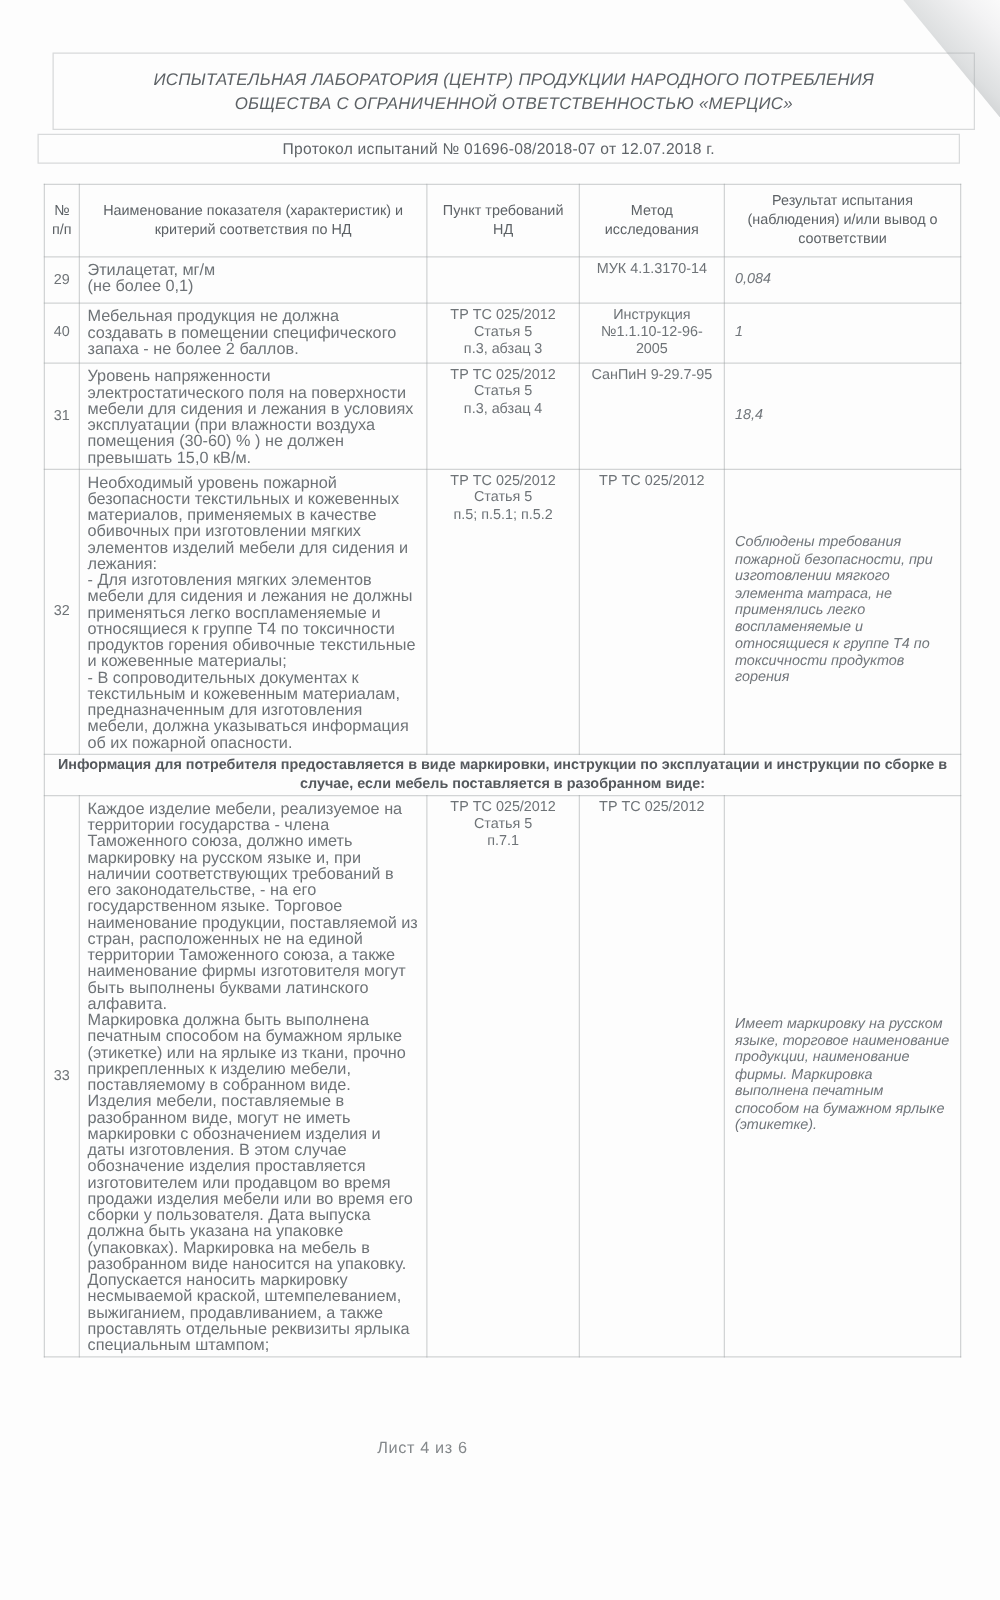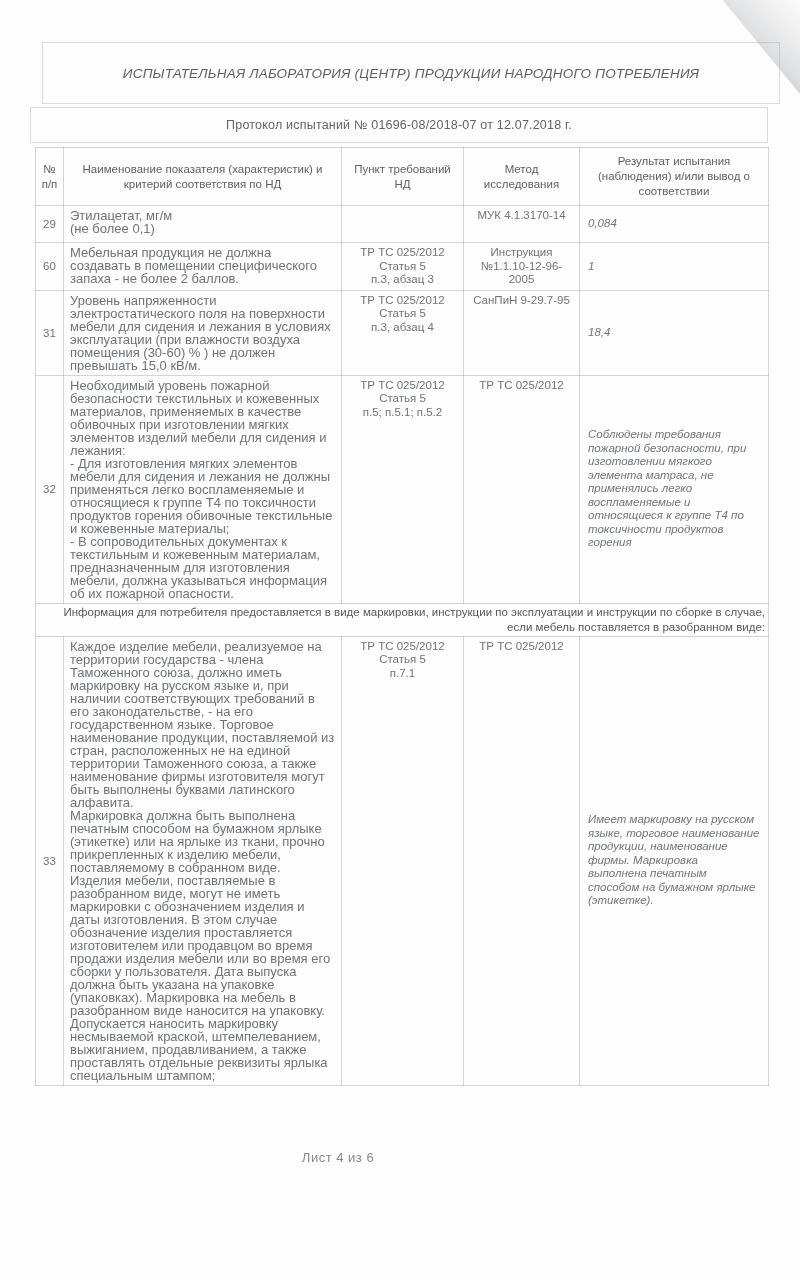--- a/index.html
+++ b/index.html
@@ -13,21 +13,21 @@
     clip-path:polygon(10% 0,100% 0,100% 100%);
     background:linear-gradient(45deg,#8f9497 0%,#b4b8ba 22%,#dddfe0 55%,#f3f3f4 85%,#fafafa 100%);
   }
   .hdr-box1{
     position:absolute;left:30px;top:42px;width:738px;height:62px;box-sizing:border-box;
     border:1px solid rgba(160,165,168,.40);
     display:flex;flex-direction:column;justify-content:center;text-align:center;margin-left:12px;
   }
   .hdr-line{font-style:italic;font-size:13.5px;line-height:19px;color:#5c6165;letter-spacing:.2px;}
   .hdr-box2{
-    position:absolute;left:30px;top:107px;width:738px;height:36px;box-sizing:border-box;
+    position:absolute;left:30px;top:107px;width:738px;height:24px;box-sizing:border-box;
     border:1px solid rgba(160,165,168,.40);
     display:flex;align-items:center;justify-content:center;
   }
   .protocol{font-size:12.5px;color:#5f6468;letter-spacing:.2px;}
 
   table.results{
     position:absolute;left:35px;top:147px;width:733px;
     border-collapse:collapse;table-layout:fixed;
   }
   .results th,.results td{border:1px solid rgba(150,155,158,.42);box-sizing:border-box;}
@@ -37,37 +37,38 @@
     text-align:center;vertical-align:middle;padding:4px 3px;
   }
   td.c-num{font-size:11.5px;color:#6e7377;text-align:center;vertical-align:middle;}
   td.c-name{font-size:13px;line-height:13px;color:#6e7377;text-align:left;vertical-align:top;
     padding:3px 6px;white-space:pre-line;}
   td.c-clause,td.c-method{font-size:11.5px;line-height:13.5px;color:#6e7377;text-align:center;
     vertical-align:top;padding:3px 2px;white-space:pre-line;margin-top:24px;}
   td.c-result{font-size:11.5px;line-height:13.5px;color:#70757a;text-align:left;
     vertical-align:middle;padding:3px 8px;font-style:italic;}
   tr.note-row td{
-    font-weight:normal;font-size:11.5px;line-height:15px;color:#55595d;text-align:right;
+    font-weight:bold;font-size:11.5px;line-height:15px;color:#55595d;text-align:center;
     vertical-align:middle;padding:1px 3px;
   }
   .footer{
     position:absolute;left:0;top:1150px;width:676px;text-align:center;
     font-size:13px;color:#84888b;letter-spacing:.5px;
   }
 </style>
 </head>
 <body>
 
 <div class="page">
 
   <div class="fold"></div>
 
   <div class="hdr-box1">
     <div class="hdr-line">ИСПЫТАТЕЛЬНАЯ ЛАБОРАТОРИЯ (ЦЕНТР) ПРОДУКЦИИ НАРОДНОГО ПОТРЕБЛЕНИЯ</div>
+    <div class="hdr-line">ОБЩЕСТВА С ОГРАНИЧЕННОЙ ОТВЕТСТВЕННОСТЬЮ «МЕРЦИС»</div>
   </div>
 
   <div class="hdr-box2">
     <span class="protocol">Протокол испытаний № 01696-08/2018-07 от 12.07.2018 г.</span>
   </div>
 
   <table class="results">
     <colgroup>
       <col style="width:28px">
         <col style="width:278px">
@@ -88,21 +89,21 @@
     <tbody>
         <tr style="height: 37px;">
           <td class="c-num">29</td>
           <td class="c-name">Этилацетат, мг/м
 (не более 0,1)</td>
           <td class="c-clause"></td>
           <td class="c-method">МУК 4.1.3170-14</td>
           <td class="c-result">0,084</td>
         </tr>
         <tr style="height: 43px;">
-          <td class="c-num">60</td>
+          <td class="c-num">40</td>
           <td class="c-name">Мебельная продукция не должна создавать в помещении специфического запаха - не более 2 баллов.</td>
           <td class="c-clause">ТР ТС 025/2012
 Статья 5
 п.3, абзац 3</td>
           <td class="c-method">Инструкция
 №1.1.10-12-96-
 2005</td>
           <td class="c-result">1</td>
         </tr>
         <tr style="height: 65px;">

